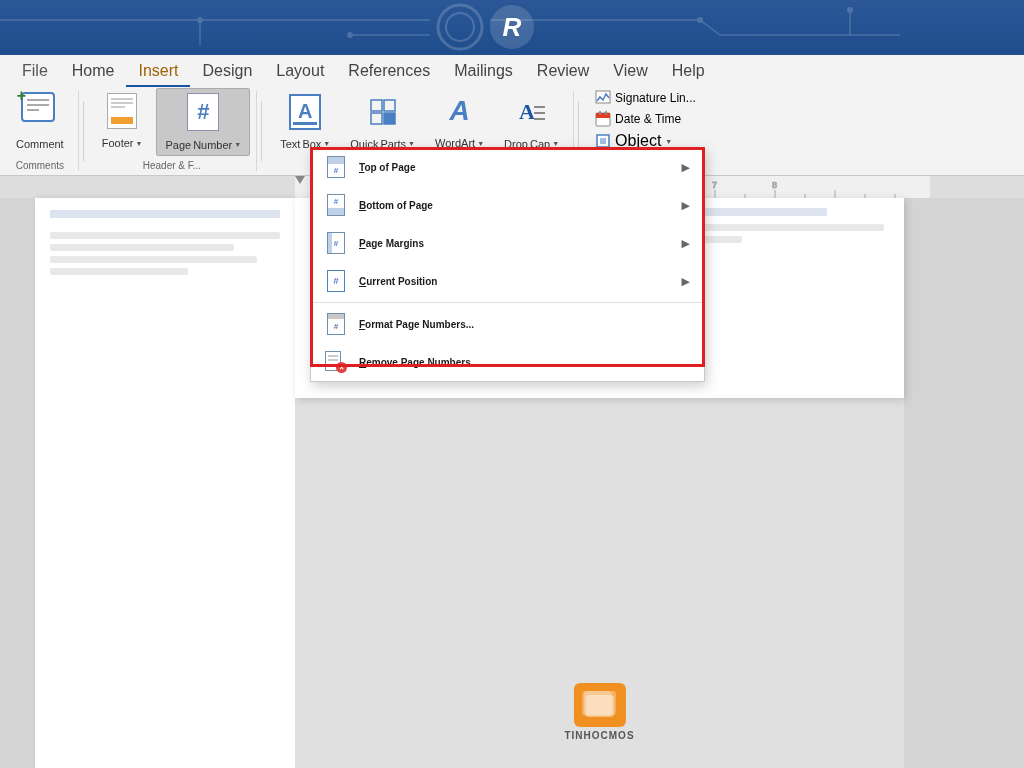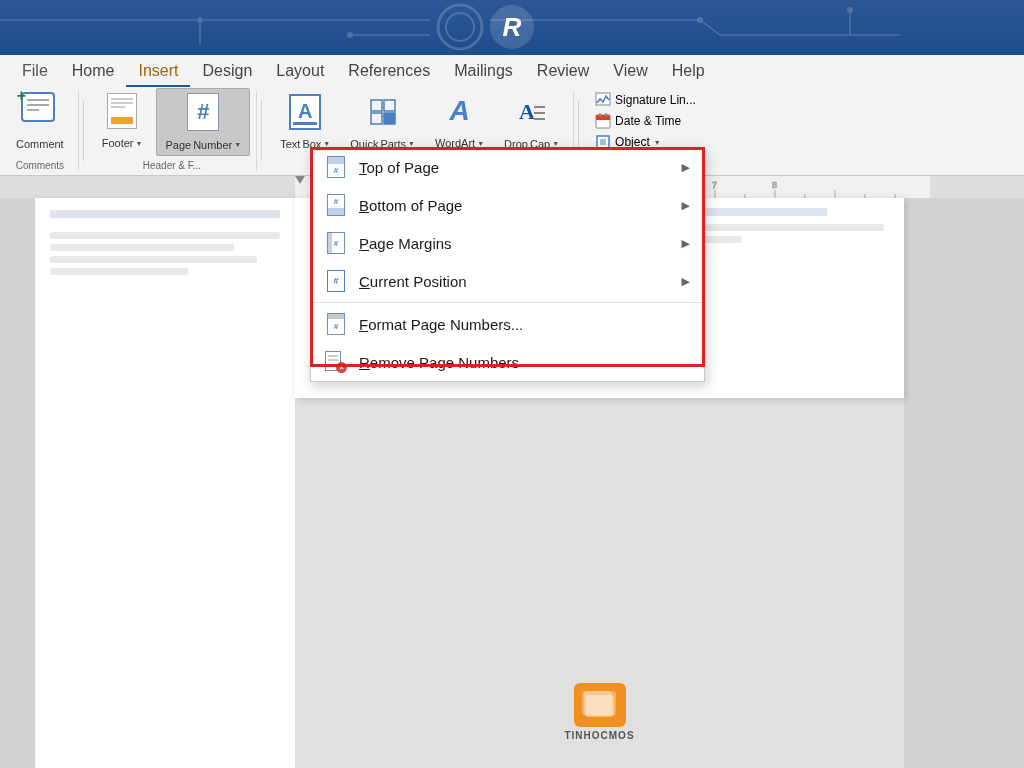--- a/index.html
+++ b/index.html
@@ -121,21 +121,22 @@
     .dropdown-item-icon {
       width: 22px;
       height: 22px;
       display: flex;
       align-items: center;
       justify-content: center;
       flex-shrink: 0;
     }
     .dropdown-item-label {
       flex: 1;
-      font-size: 15px;
+      font-size: 10px;
+      font-weight: bold;
     }
     .dropdown-arrow {
       font-size: 11px;
       color: #666;
     }
     .dropdown-divider {
       height: 1px;
       background: #e0e0e0;
       margin: 2px 0;
     }
@@ -399,21 +400,21 @@
             <rect x="4" y="0" width="2" height="4" rx="1" fill="#888"></rect>
             <rect x="10" y="0" width="2" height="4" rx="1" fill="#888"></rect>
           </svg>
           <span style="font-size:12px;">Date &amp; Time</span>
         </div>
         <div class="small-btn">
           <svg width="16" height="16" viewBox="0 0 16 16">
             <rect x="2" y="2" width="12" height="12" fill="white" stroke="#4a7fc1" stroke-width="1.5"></rect>
             <rect x="5" y="5" width="6" height="6" fill="#4a7fc1" opacity="0.5"></rect>
           </svg>
-          <span style="font-size:12px;">Object</span>
+          <span style="font-size:16px;">Object</span>
           <span class="dropdown-tri">▼</span>
         </div>
       </div>
     </div>
     <div class="ribbon-group-label" style="visibility:hidden;">Text</div>
   </div>
 
   <div style="position:absolute;right:220px;bottom:4px;font-size:11px;color:#666;">Text</div>
 
 </div>

